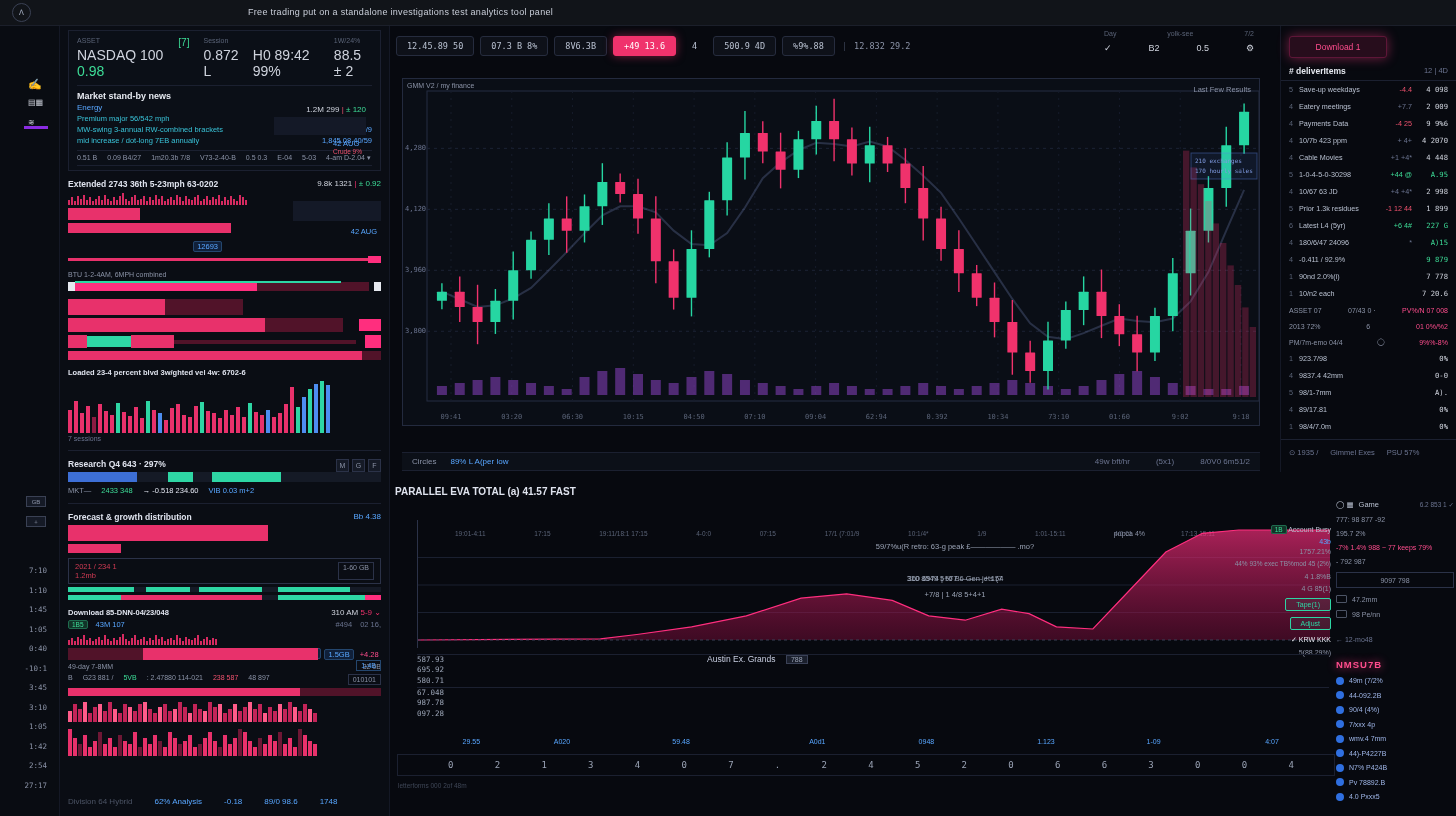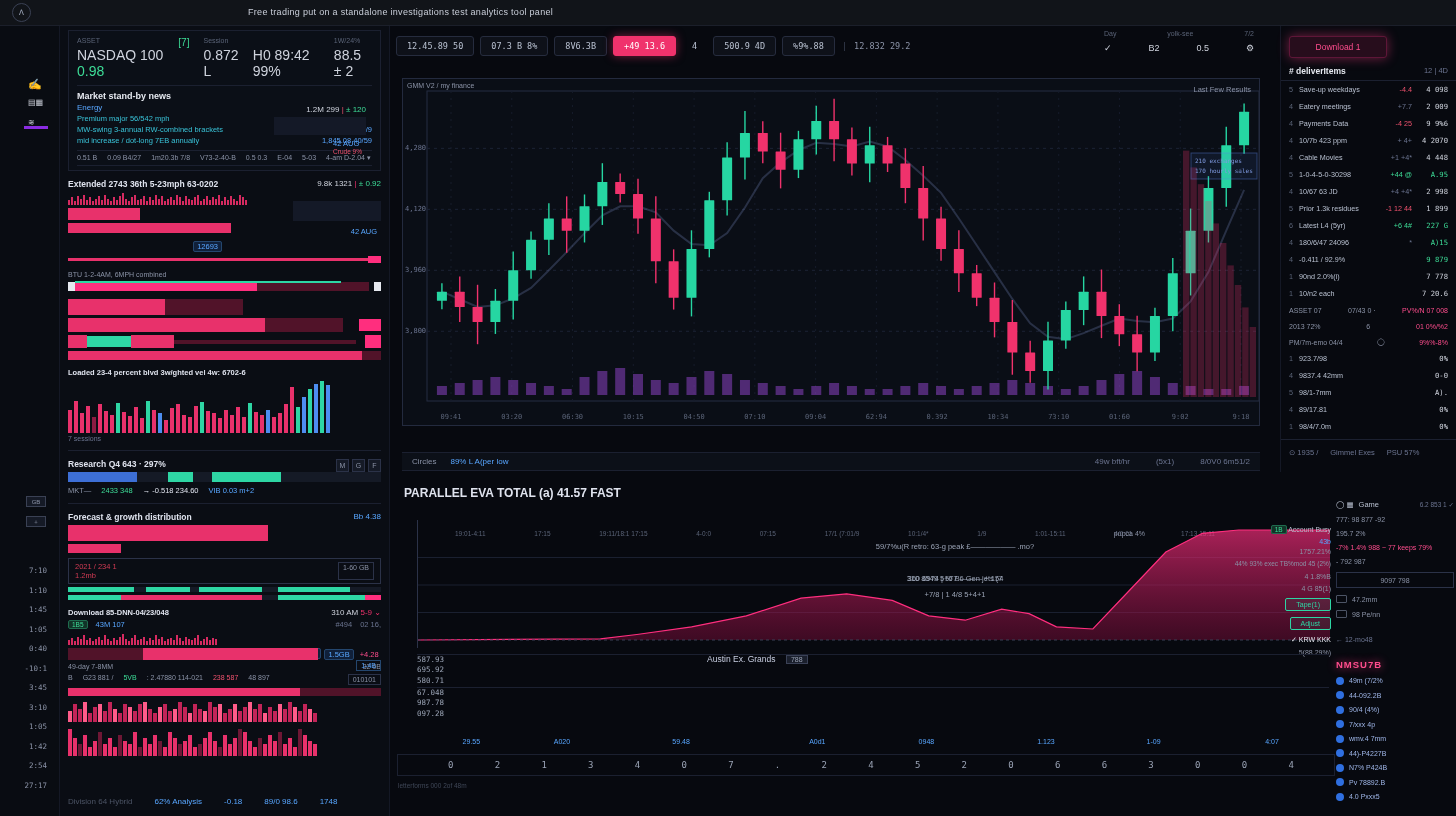--- a/index.html
+++ b/index.html
@@ -83,21 +83,21 @@
   #chartcard .ct { position:absolute; left:4px; top:3px; font-size:7px; color:#8b93a7; }
   #chartcard .ctr { position:absolute; right:8px; top:6px; font-size:7.5px; color:#8b93a7; }
   #chart-footer { position:absolute; left:402px; top:452px; width:858px; height:19px;
     background:#0c1018; border-top:1px solid #1b2030; border-bottom:1px solid #1b2030;
     display:flex; align-items:center; font-size:8px; color:#6b7490; padding:0 10px; }
   #chart-footer .fl { color:#8b93a7; margin-right:14px; }
   #chart-footer .bl { color:#58a6ff; }
   #chart-footer .right { margin-left:auto; display:flex; gap:26px; }
   
   #bottom { position:absolute; left:395px; top:486px; width:940px; height:290px; }
-  #bottom .bt { font-size:12px; color:#dfe3ee; font-weight:bold;margin-left:9px; }
+  #bottom .bt { font-size:10px; color:#dfe3ee; font-weight:bold; }
   #bottom .bsub { font-size:8px; color:#8b93a7; margin-top:4px; padding-bottom:3px; border-bottom:1px solid #1b2030; }
   #bplot { position:absolute; left:22px; top:34px; right:6px; height:128px;
     border-left:1px solid #2b3248; }
   #bhead { position:absolute; left:60px; top:44px; right:120px; display:flex; justify-content:space-between;
     font-size:6.5px; color:#5a6377; }
   .bnote { position:absolute; width:520px; left:300px; text-align:center; font-size:7.5px; color:#9aa3b5; }
   #bright { position:absolute; right:4px; top:40px; width:150px; font-size:7px; color:#8b93a7; text-align:right; }
   .gbadge { background:#123328; color:#3ddc97; border:1px solid #1f6b4e; font-size:6.5px; padding:0 3px; border-radius:2px;}
   .tealbtn { display:inline-block; border:1px solid #2ed6a4; color:#2ed6a4; background:rgba(46,214,164,.08);
     font-size:7px; padding:2px 10px; border-radius:2px; margin-top:6px; }

